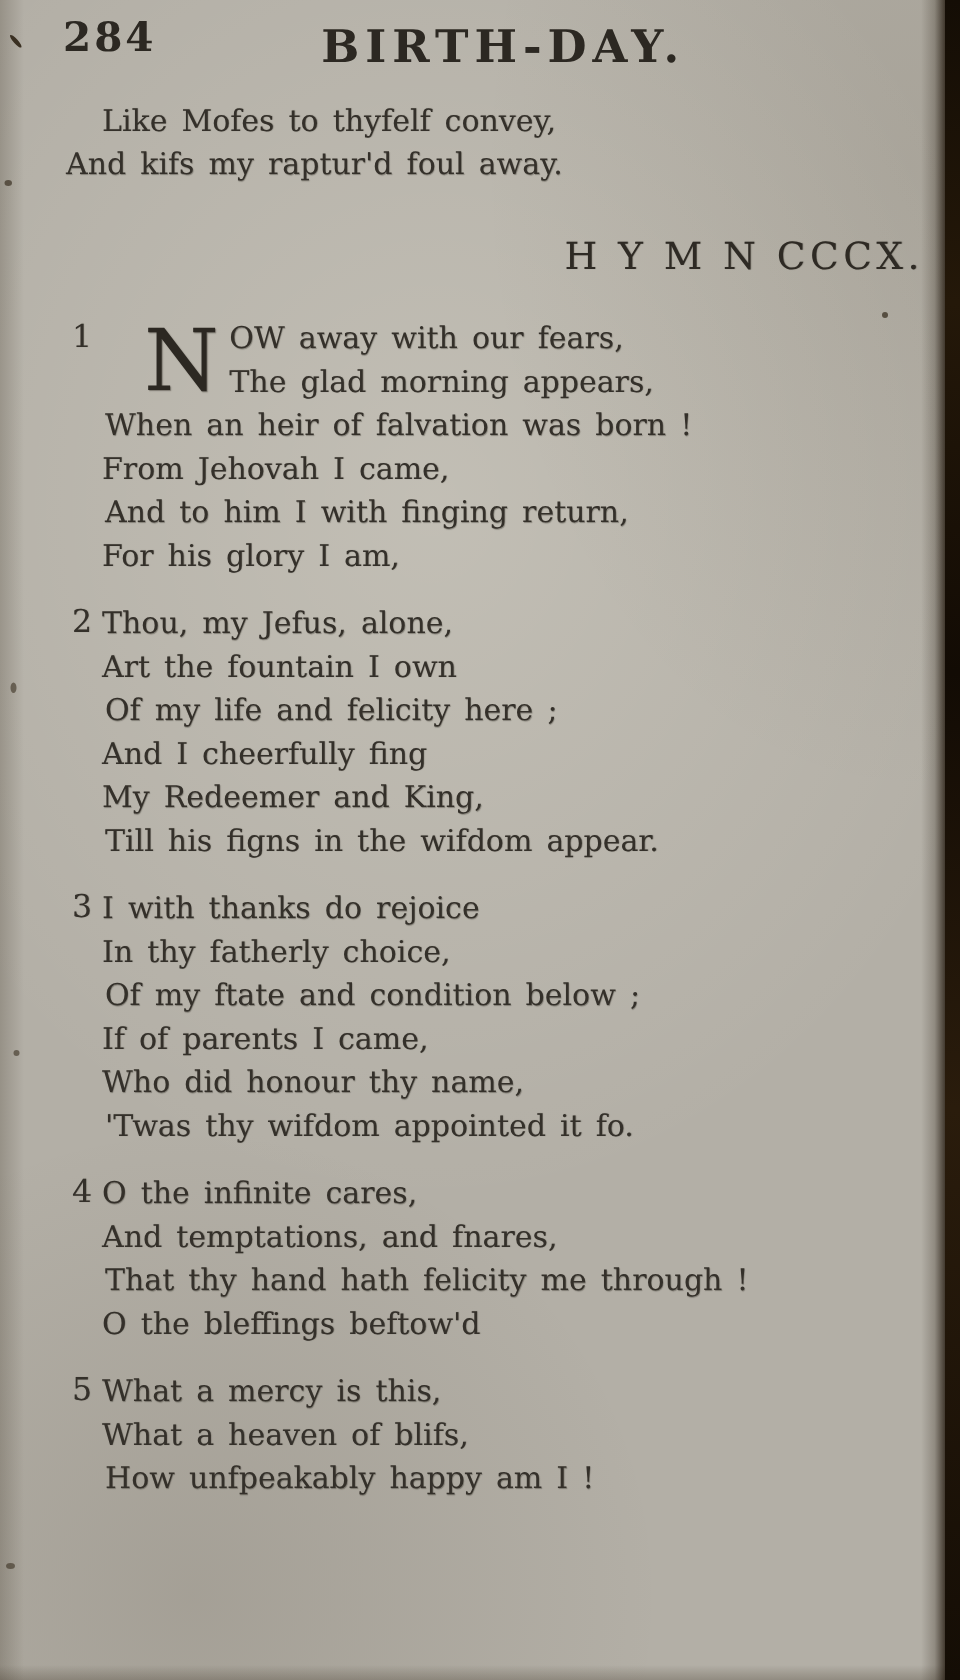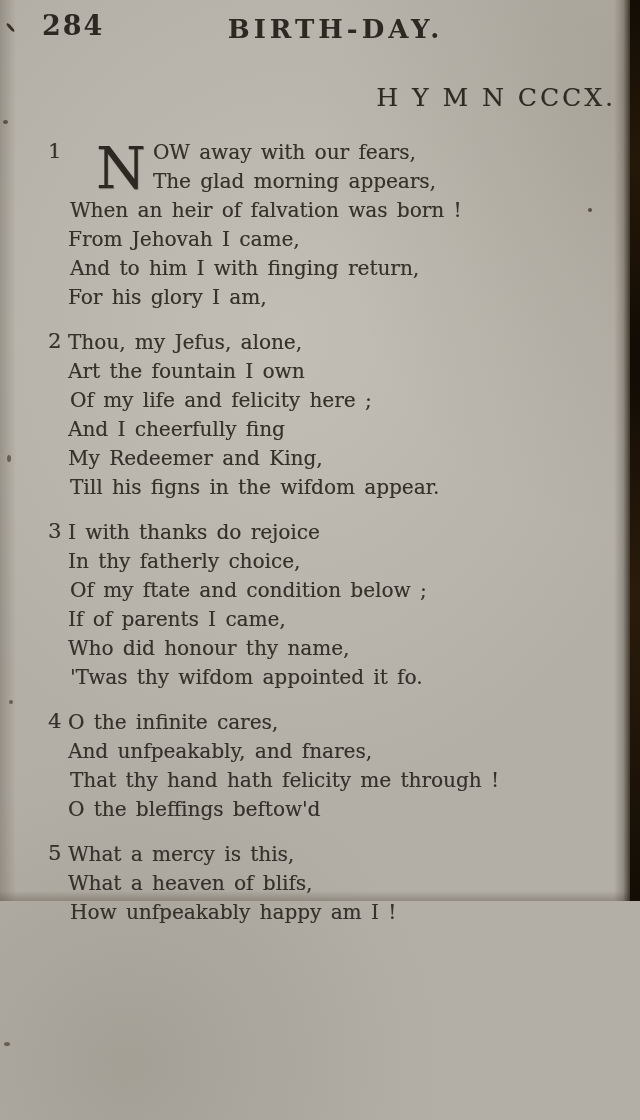--- a/index.html
+++ b/index.html
@@ -15,21 +15,21 @@
     background:
       radial-gradient(ellipse 90% 60% at 45% 30%, rgba(255,252,240,0.20), rgba(0,0,0,0) 70%),
       radial-gradient(ellipse 70% 40% at 20% 95%, rgba(60,50,35,0.12), rgba(0,0,0,0) 70%),
       radial-gradient(ellipse 60% 50% at 95% 10%, rgba(70,60,40,0.10), rgba(0,0,0,0) 75%),
       #b3afa6;
     color: #312d27;
   }
   .page {
     position: relative;
     width: 640px;
-    height: 901px;
+    height: 1120px;
   }
   
   .edge-right {
     position: absolute;
     top: 0; right: 0;
     width: 26px; height: 100%;
     background: linear-gradient(to right,
       rgba(40,30,18,0) 0%,
       rgba(40,30,18,0.25) 35%,
       rgba(35,25,14,0.75) 60%,
@@ -85,21 +85,21 @@
     font-weight: bold;
     letter-spacing: 2px;
     color: #2c2822;
   }
   .runtitle {
     position: absolute;
     left: 0; right: 0;
     top: 14px;
     text-align: center;
     padding-left: 31px;
-    font-size: 26px;
+    font-size: 30px;
     font-weight: bold;
     letter-spacing: 4px;
     color: #2c2822;
   }
 
   .line {
     font-size: 20px;
     line-height: 29px;
     word-spacing: 3px;
     white-space: nowrap;
@@ -167,20 +167,24 @@
   <div class="speck s3"></div>
   <div class="speck s4"></div>
   <div class="speck s5"></div>
   <div class="speck s6"></div>
 
   <div class="header">
     <span class="pagenum">284</span>
     <span class="runtitle">BIRTH-DAY.</span>
   </div>
 
+  <div class="stanza-end">
+    <div class="line ln0">Like Mofes to thyfelf convey,</div>
+    <div class="line ln1">And kifs my raptur'd foul away.</div>
+  </div>
 
   <div class="hymn-title">H Y M N   CCCX.</div>
 
   <div class="verses">
 
     <div class="verse">
       <span class="vnum">1</span>
       <div class="dc-row">
         <span class="dropcap">N</span>
         <div class="dc-lines">
@@ -210,21 +214,21 @@
       <div class="line l1">In thy fatherly choice,</div>
       <div class="line l0">Of my ftate and condition below ;</div>
       <div class="line l1">If of parents I came,</div>
       <div class="line l1">Who did honour thy name,</div>
       <div class="line l0">'Twas thy wifdom appointed it fo.</div>
     </div>
 
     <div class="verse">
       <span class="vnum">4</span>
       <div class="line l1">O the infinite cares,</div>
-      <div class="line l1">And unfpeakably, and fnares,</div>
+      <div class="line l1">And temptations, and fnares,</div>
       <div class="line l0">That thy hand hath felicity me through !</div>
       <div class="line l1">O the bleffings beftow'd</div>
     </div>
 
     <div class="verse">
       <span class="vnum">5</span>
       <div class="line l1">What a mercy is this,</div>
       <div class="line l1">What a heaven of blifs,</div>
       <div class="line l0">How unfpeakably happy am I !</div>
     </div>

